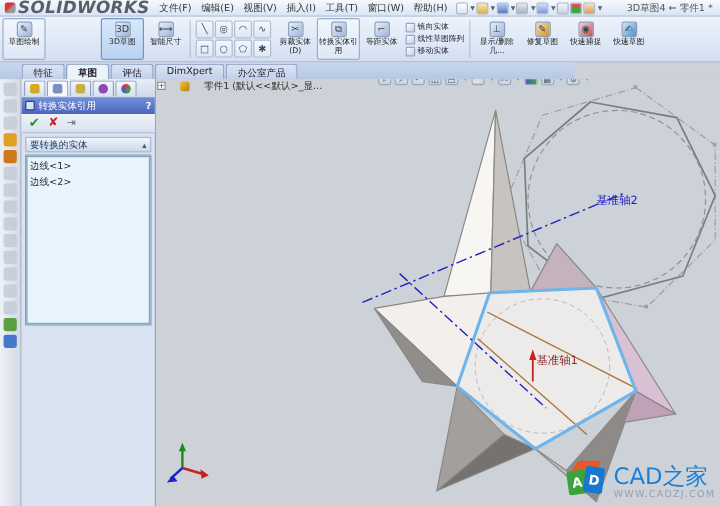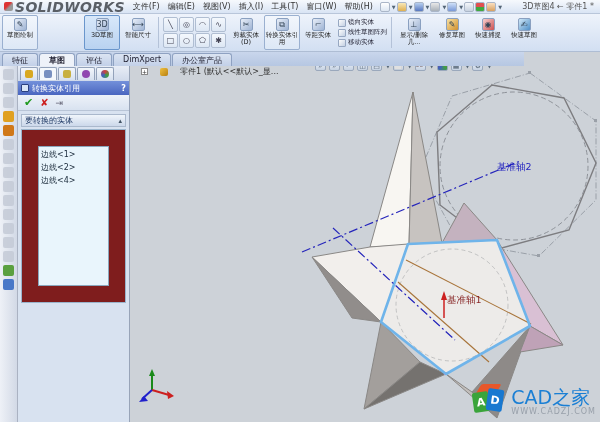--- a/index.html
+++ b/index.html
@@ -36,22 +36,22 @@
   .shape-grid { display:grid; grid-template-columns:repeat(4,15px); grid-template-rows:15px 15px;
     gap:1px; align-self:center; margin:0 2px; }
   .shape-cell { border:1px solid #b0bed2; border-radius:2px; background:linear-gradient(#f4f8fd,#dde7f4);
     font-size:8px; color:#445; display:flex; align-items:center; justify-content:center; }
   .stack3 { display:flex; flex-direction:column; justify-content:center; gap:1px; margin:0 2px; }
   .stack3 .row { display:flex; align-items:center; gap:2px; font-size:6.5px; color:#223; white-space:nowrap; }
   .stack3 .mini { width:8px; height:8px; border:1px solid #97a8c2; border-radius:1px;
     background:linear-gradient(135deg,#fdfdfd,#c2cfe2); }
 
   
-  .tabrow { position:absolute; left:0; top:52px; width:524px; height:14px;
-    background:linear-gradient(#c9d6ec,#b6c7e2); display:flex; align-items:flex-end; padding-left:2px; }
+  .tabrow { position:absolute; left:0; top:52px; width:479px; height:14px;
+    background:linear-gradient(#c9d6ec,#b6c7e2); display:flex; align-items:flex-end; padding-left:18px; }
   .tab { height:13px; padding:1px 9px; font-size:8px; color:#223; border:1px solid #8fa2c2;
     border-bottom:none; border-radius:3px 3px 0 0; background:linear-gradient(#dbe4f2,#c2d0e8);
     margin-right:1px; white-space:nowrap; }
   .tab.active { background:#eef2f9; font-weight:bold; }
 
   
   .main { position:absolute; left:0; top:66px; width:600px; height:356px; display:flex; }
 
   .side-strip { width:18px; height:356px; background:linear-gradient(to right,#eef1f7,#d2d9e6);
     border-right:1px solid #aab2c2; display:flex; flex-direction:column; align-items:center;
@@ -77,29 +77,29 @@
   .pm-title .help { margin-left:auto; font-weight:bold; }
   .pm-actions { height:16px; display:flex; align-items:center; gap:7px; padding:0 6px;
     background:linear-gradient(#eef2f9,#d8e2f0); border-bottom:1px solid #b8c4d6; }
   .ok-g { color:#1f9a1f; font-weight:bold; font-size:11px; }
   .x-r { color:#cc2020; font-weight:bold; font-size:10px; }
   .pin-g { color:#667; font-size:9px; }
   .pm-section { height:13px; background:linear-gradient(#f0f5fb,#ccd8ea);
     border:1px solid #aab8cc; margin:3px 3px 0 3px; display:flex; align-items:center;
     padding:0 3px; color:#203a66; }
   .pm-section .col { margin-left:auto; font-size:7px; color:#456; }
-  .pm-listwrap { margin:2px 3px; background:#7f1d1d; border:1px solid #9ab4cc; padding:16px; }
+  .pm-listwrap { margin:2px 3px; background:#0c4a6e; border:1px solid #9ab4cc; padding:0; }
   .pm-list { background:#e9f5fc; border:1px solid #8aa7bd; height:140px; padding:1px 2px; overflow:hidden; }
   .pm-li { height:13px; line-height:13px; color:#1a2a3a; white-space:nowrap; }
   .pm-check { display:flex; align-items:center; gap:4px; padding:4px 6px; color:#222; }
   .cbx { width:9px; height:9px; background:#fff; border:1px solid #7888a0; }
 
   
   .graphics { position:relative; flex:1; height:356px; background:#cdd2d8; overflow:hidden; }
-  .flyout { position:absolute; left:11px; top:0px; display:flex; align-items:center; gap:12px;
+  .flyout { position:absolute; left:1px; top:0px; display:flex; align-items:center; gap:12px;
     font-size:8px; color:#333; white-space:nowrap; }
   .plusbox { width:7px; height:7px; border:1px solid #888; background:#fff; font-size:6px;
     line-height:5px; text-align:center; color:#333; }
   .wrench { width:8px; height:8px; background:linear-gradient(135deg,#f0c040,#b88010); border-radius:2px; }
   .headsup { position:absolute; left:185px; top:-6px; display:flex; align-items:center; gap:3px; }
   .hicon { width:11px; height:11px; border-radius:2px; border:1px solid #9aa8bc;
     background:linear-gradient(#f0f4fa,#c6d2e2); display:flex; align-items:center;
     justify-content:center; font-size:7px; color:#456; }
   .model-svg { position:absolute; left:0; top:0; }
 
@@ -280,21 +280,20 @@
         <span class="pin-g">⇥</span>
       </div>
       <div class="pm-section">
         <span>要转换的实体</span>
         <span class="col">▴</span>
       </div>
       <div class="pm-listwrap">
         <div class="pm-list">
           <div class="pm-li">边线&lt;1&gt;</div>
           <div class="pm-li">边线&lt;2&gt;</div>
-          <div class="pm-li">边线&lt;4&gt;</div>
         </div>
       </div>
     </div>
 
     <div class="graphics">
 
       <div class="flyout">
         <span class="plusbox">+</span>
         <span class="wrench"></span>
         <span>零件1 (默认&lt;&lt;默认&gt;_显...</span>

